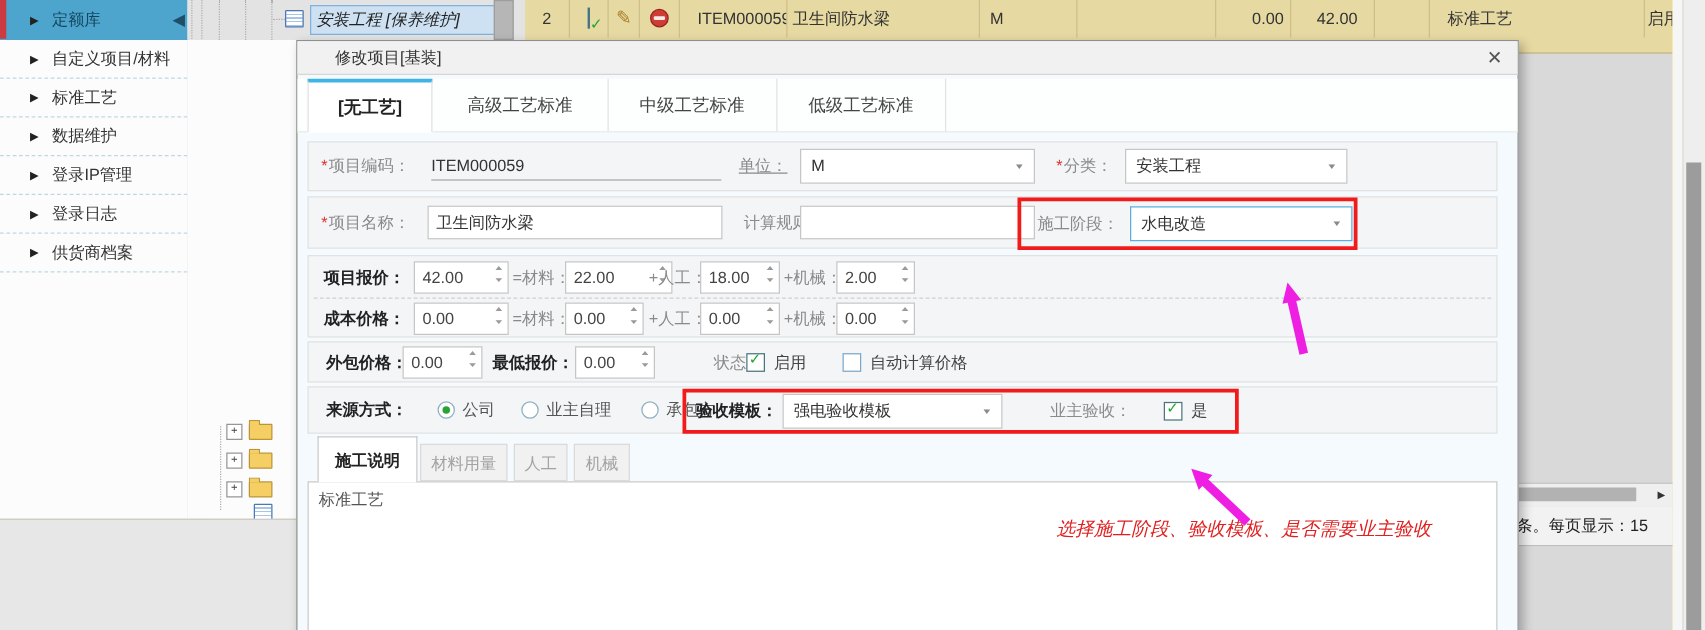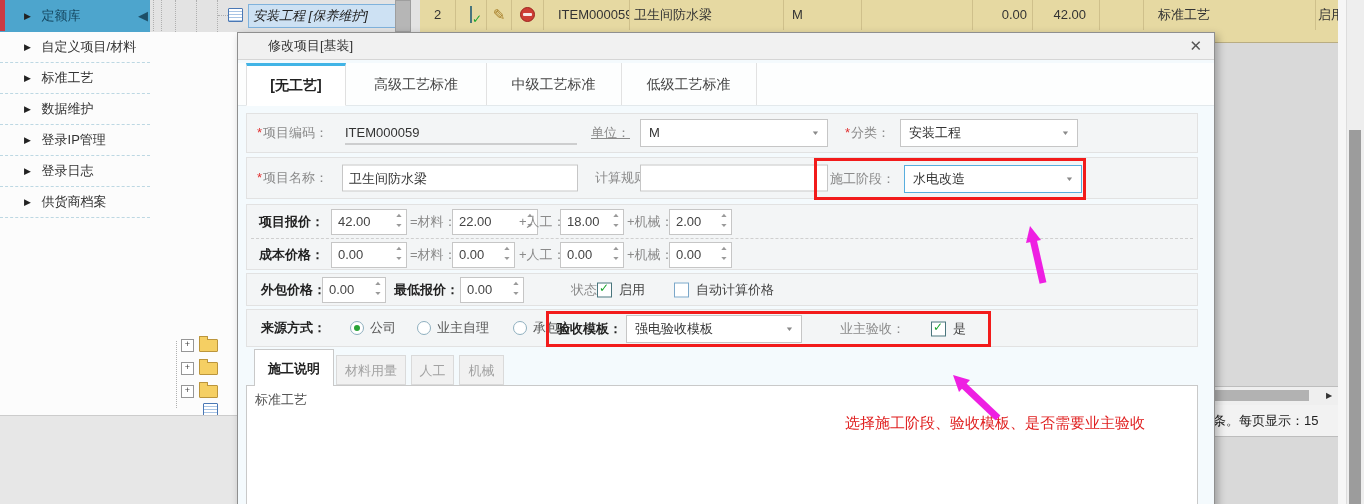--- a/index.html
+++ b/index.html
@@ -94,21 +94,21 @@
   .rad.sel::after{content:"";position:absolute;left:3px;top:3px;width:6px;height:6px;border-radius:50%;background:#2aa336;}
   .dash-div{position:absolute;left:4px;right:4px;top:33px;border-top:1px dashed #cfcfcf;}
   .hlred{position:absolute;border:3px solid #f21b1b;box-sizing:border-box;z-index:6;}
 
   .btab{position:absolute;height:30px;line-height:30px;text-align:center;background:#f1f1f1;
         border:1px solid #dadada;color:#a2a2a2;box-sizing:border-box;cursor:pointer;}
   .btab.active{background:#fff;border:1px solid #c9c9c9;border-bottom:none;color:#222;font-weight:bold;z-index:4;}
   .mcontent{position:absolute;left:8px;top:352px;width:952px;height:160px;background:#fff;border:1px solid #c9c9c9;
             box-sizing:border-box;padding:5px 8px;color:#555;}
 
-  .annot{left:845px;top:414px;color:#e02020;font-size:15px;white-space:nowrap;z-index:40;}
+  .annot{left:845px;top:414px;color:#e02020;font-size:15px;white-space:nowrap;z-index:40;font-style:italic;}
   .arrows{left:0;top:0;width:1364px;height:504px;z-index:45;pointer-events:none;}
 </style>
 </head>
 <body>
 
 <div class="stage">
 
   <div class="abs sidebar">
     <div class="sb-item active">
       <span class="bar"></span>

